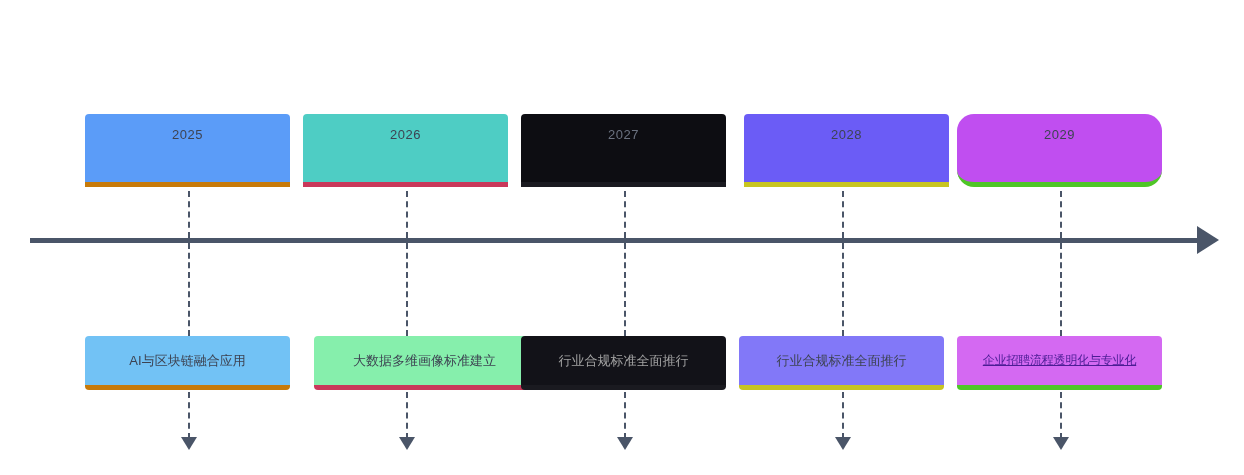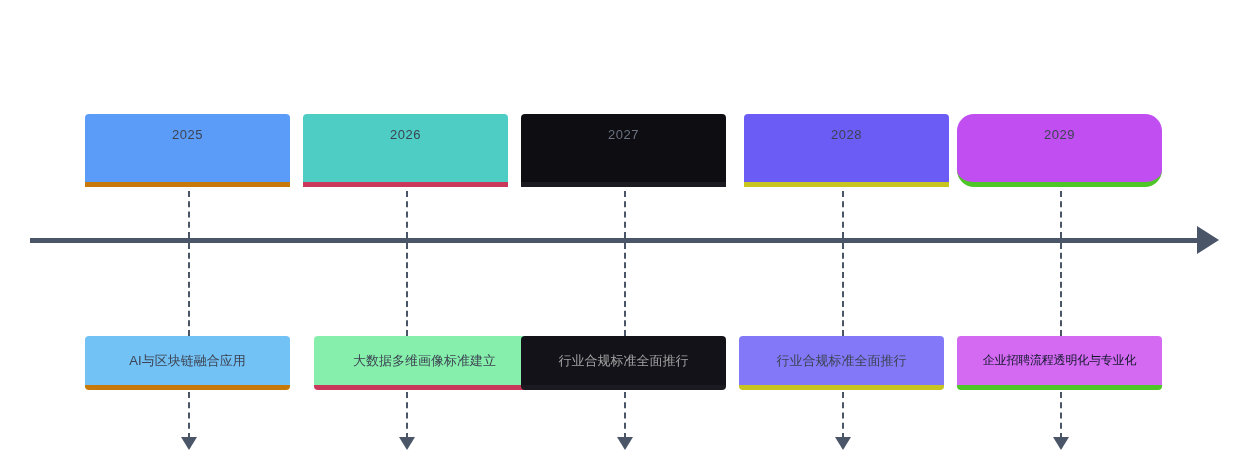--- a/index.html
+++ b/index.html
@@ -165,21 +165,21 @@
       <div class="event-card" style="left: 739px; width: 205px; background: rgb(130, 120, 248); color: rgb(61, 67, 82); border-bottom: 5px solid rgb(200, 197, 33);">
         <span>行业合规标准全面推行</span>
       </div>
       <div class="dash-upper" style="left: 841.5px;"></div>
       <div class="dash-lower" style="left: 841.5px;"></div>
       <div class="dash-tail" style="left: 841.5px;"></div>
       <div class="tail-arrow" style="left: 834.5px;"></div>
       <div class="year-card" style="left: 957px; width: 205px; background: rgb(192, 78, 240); color: rgb(61, 67, 82); border-bottom: 5px solid rgb(79, 198, 39); border-radius: 17px;">
         <span class="year-label">2029</span>
       </div>
-      <div class="event-card" style="left: 957px; width: 205px; background: rgb(212, 105, 242); color: #0f172a; border-bottom: 5px solid rgb(79, 198, 39);">
+      <div class="event-card" style="left: 957px; width: 205px; background: rgb(212, 105, 242); color: #4c1d95; border-bottom: 5px solid rgb(79, 198, 39); text-decoration: underline;">
         <span style="font-size: 12px; letter-spacing: -0.2px;">企业招聘流程透明化与专业化</span>
       </div>
       <div class="dash-upper" style="left: 1059.5px;"></div>
       <div class="dash-lower" style="left: 1059.5px;"></div>
       <div class="dash-tail" style="left: 1059.5px;"></div>
       <div class="tail-arrow" style="left: 1052.5px;"></div>
     </div>
 </div>
 
 </body></html>

